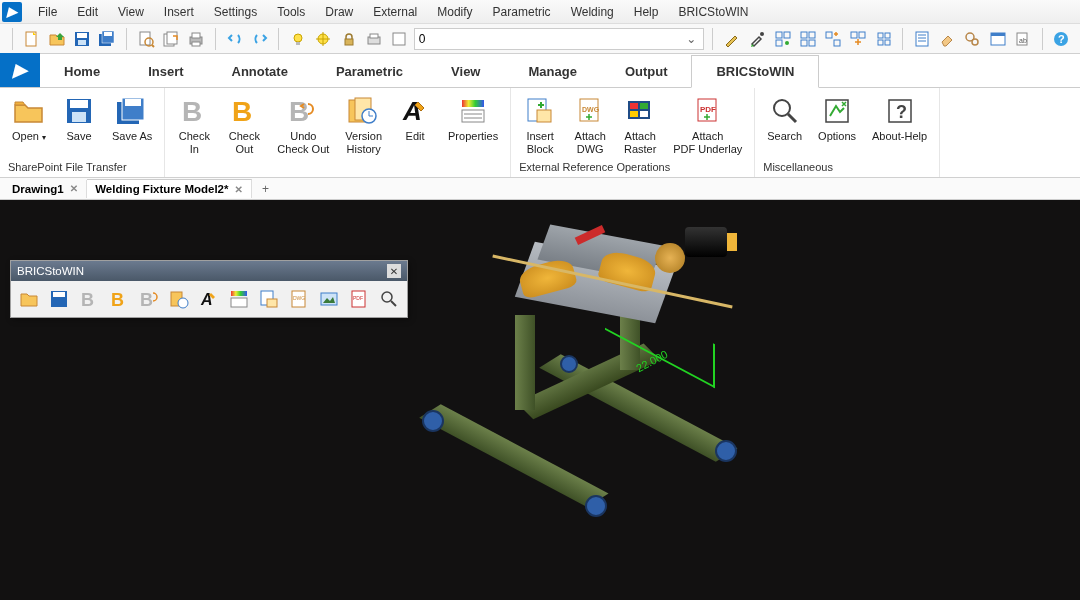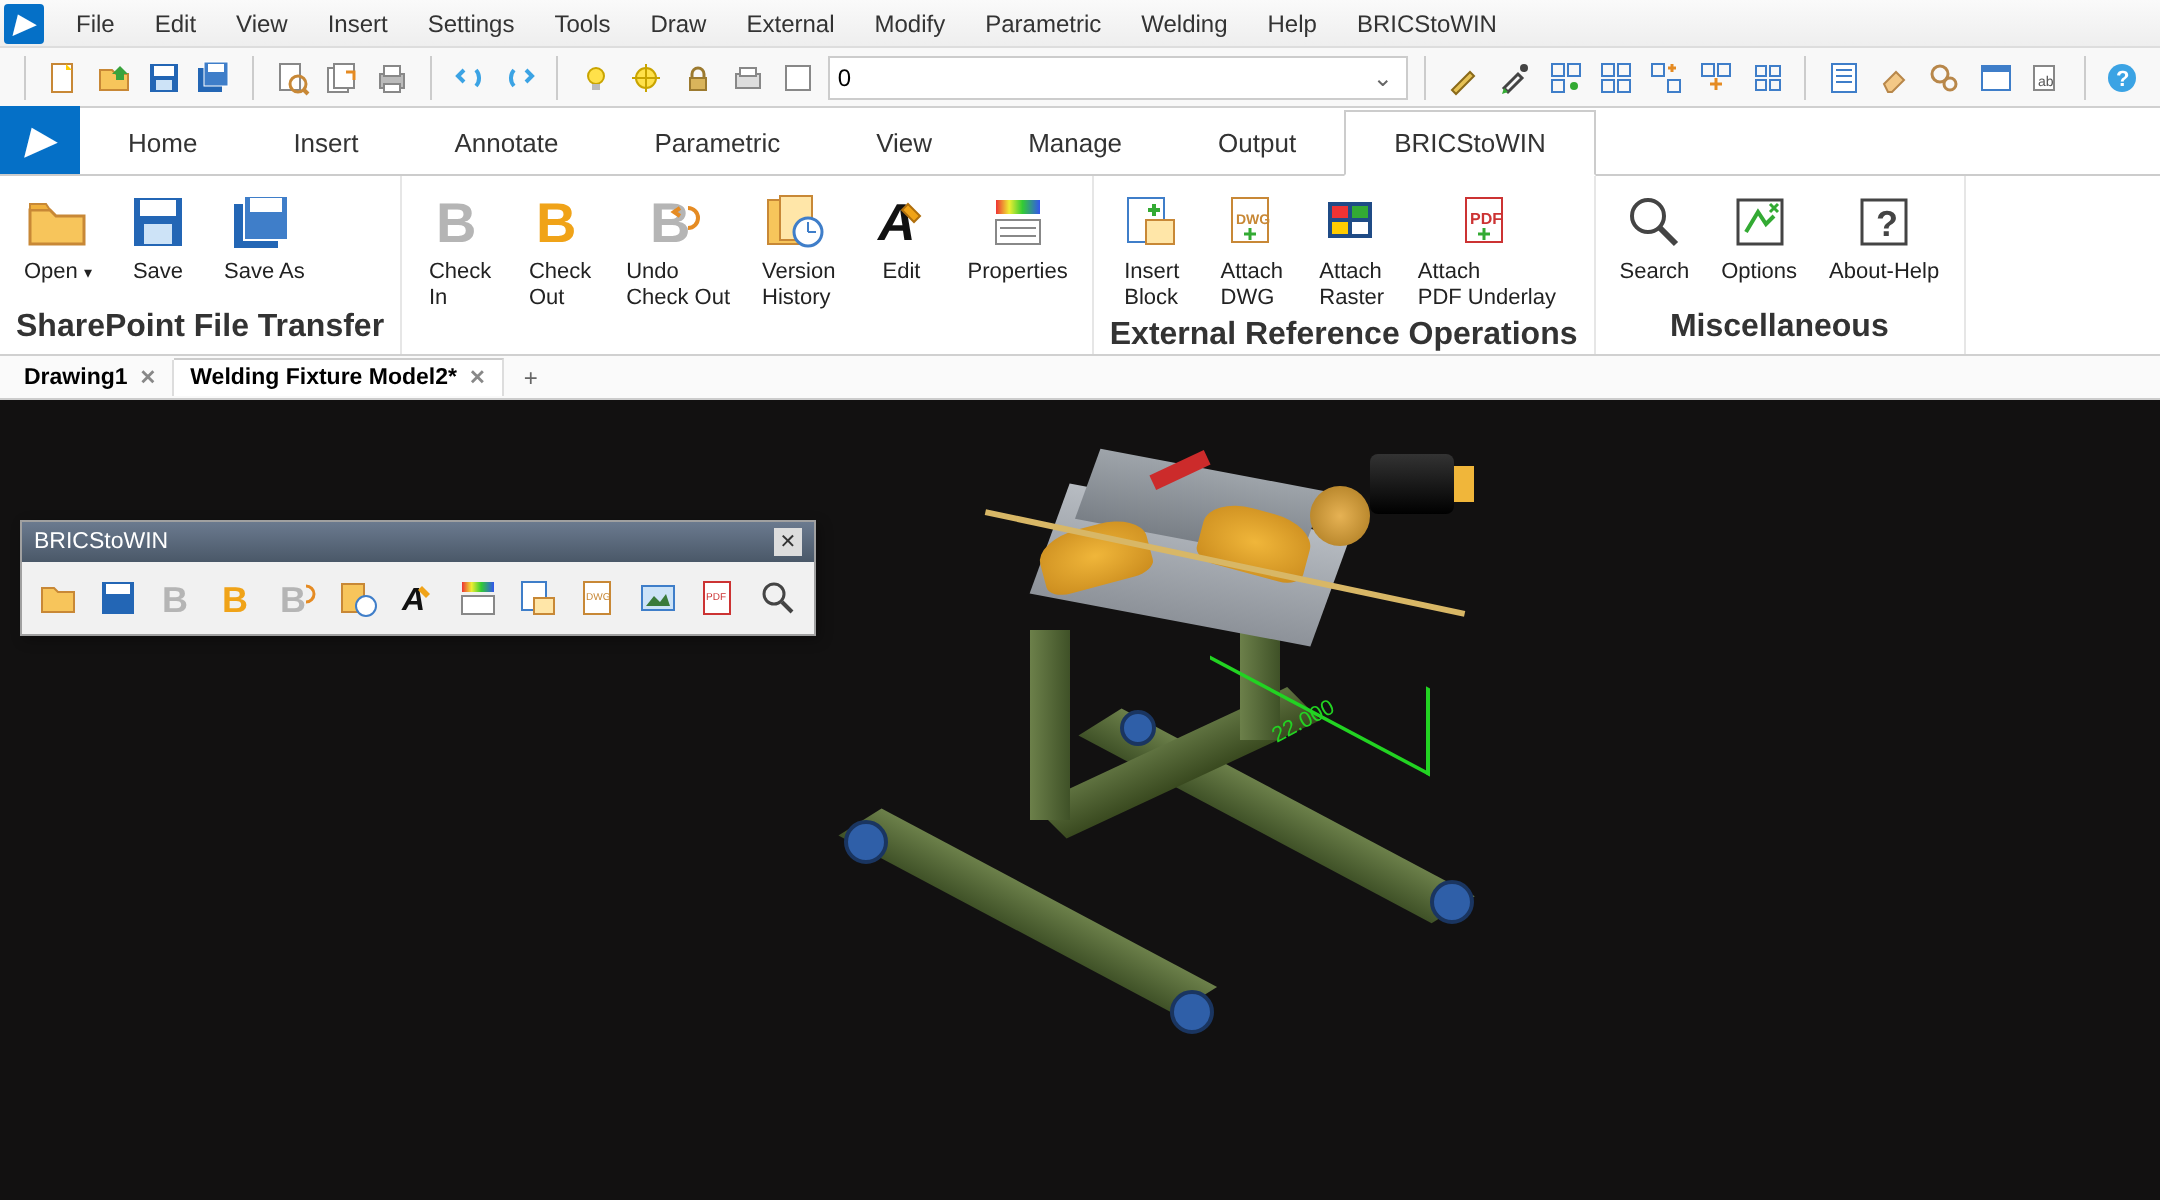--- a/index.html
+++ b/index.html
@@ -15,31 +15,31 @@
 .qtoolbar { height:30px; background:#f8f8f8; border-bottom:1px solid #d0d0d0; display:flex; align-items:center; padding:0 8px; gap:4px; }
 .qtool { width:22px; height:22px; display:flex; align-items:center; justify-content:center; cursor:pointer; border-radius:2px; }
 .qsep { width:1px; height:22px; background:#ccc; margin:0 4px; }
 .layer-combo { height:22px; width:300px; border:1px solid #ccc; background:#fff; display:flex; align-items:center; padding:0 4px; gap:4px; }
 .layer-drop { width:16px; text-align:center; color:#666; margin-left:auto; }
 
 
 .tabrow { height:34px; background:#fff; display:flex; align-items:flex-end; border-bottom:1px solid #ccc; }
 .tab-app-icon { width:40px; height:34px; background:#0570c7; display:flex; align-items:center; justify-content:center; }
 .tab-app-icon .app-icon-inner { font-size:18px; }
-.apptab { padding:8px 24px; cursor:pointer; font-size:13px; color:#333; }
+.apptab { padding:8px 24px; cursor:pointer; font-size:13px; color:#333;font-weight:bold; }
 .apptab.active { border:1px solid #ccc; border-bottom:1px solid #fff; background:#fff; margin-bottom:-1px; }
 
 
 .ribbon { height:90px; background:#fff; border-bottom:1px solid #d0d0d0; display:flex; }
 .rpanel { display:flex; flex-direction:column; border-right:1px solid #e6e6e6; padding:4px 8px 2px; }
 .rpanel-buttons { display:flex; gap:8px; flex:1; align-items:flex-start; }
-.rpanel-label { text-align:center; font-size:16px; font-weight:bold; color:#333; padding:2px 0; }
+.rpanel-label { text-align:left; font-size:11px; font-weight:normal; color:#333; padding:2px 0; }
 .rbtn { display:flex; flex-direction:column; align-items:center; gap:2px; padding:2px 4px; cursor:pointer; border-radius:3px; min-width:42px; }
 .rbtn-icon { width:34px; height:34px; display:flex; align-items:center; justify-content:center; }
-.rbtn-label { font-size:11px; color:#222; line-height:1.15; }
+.rbtn-label { font-size:11px; color:#222; text-align:center; line-height:1.15; }
 
 
 .doctabs { height:22px; background:#fafafa; border-bottom:1px solid #ccc; display:flex; align-items:center; padding-left:4px; }
 .doctab { padding:3px 8px; border-right:1px solid #ddd; display:flex; align-items:center; gap:6px; font-size:11.5px;font-weight:bold; }
 .doctab.active { background:#fff; font-weight:bold; border-top:1px solid #ccc; }
 .doctab-close { color:#888; font-size:10px; cursor:pointer; }
 .doctab-add { padding:3px 10px; color:#666; cursor:pointer; }
 
 
 .viewport { position:relative; width:100%; height:400px; background:#121111; overflow:hidden; }

